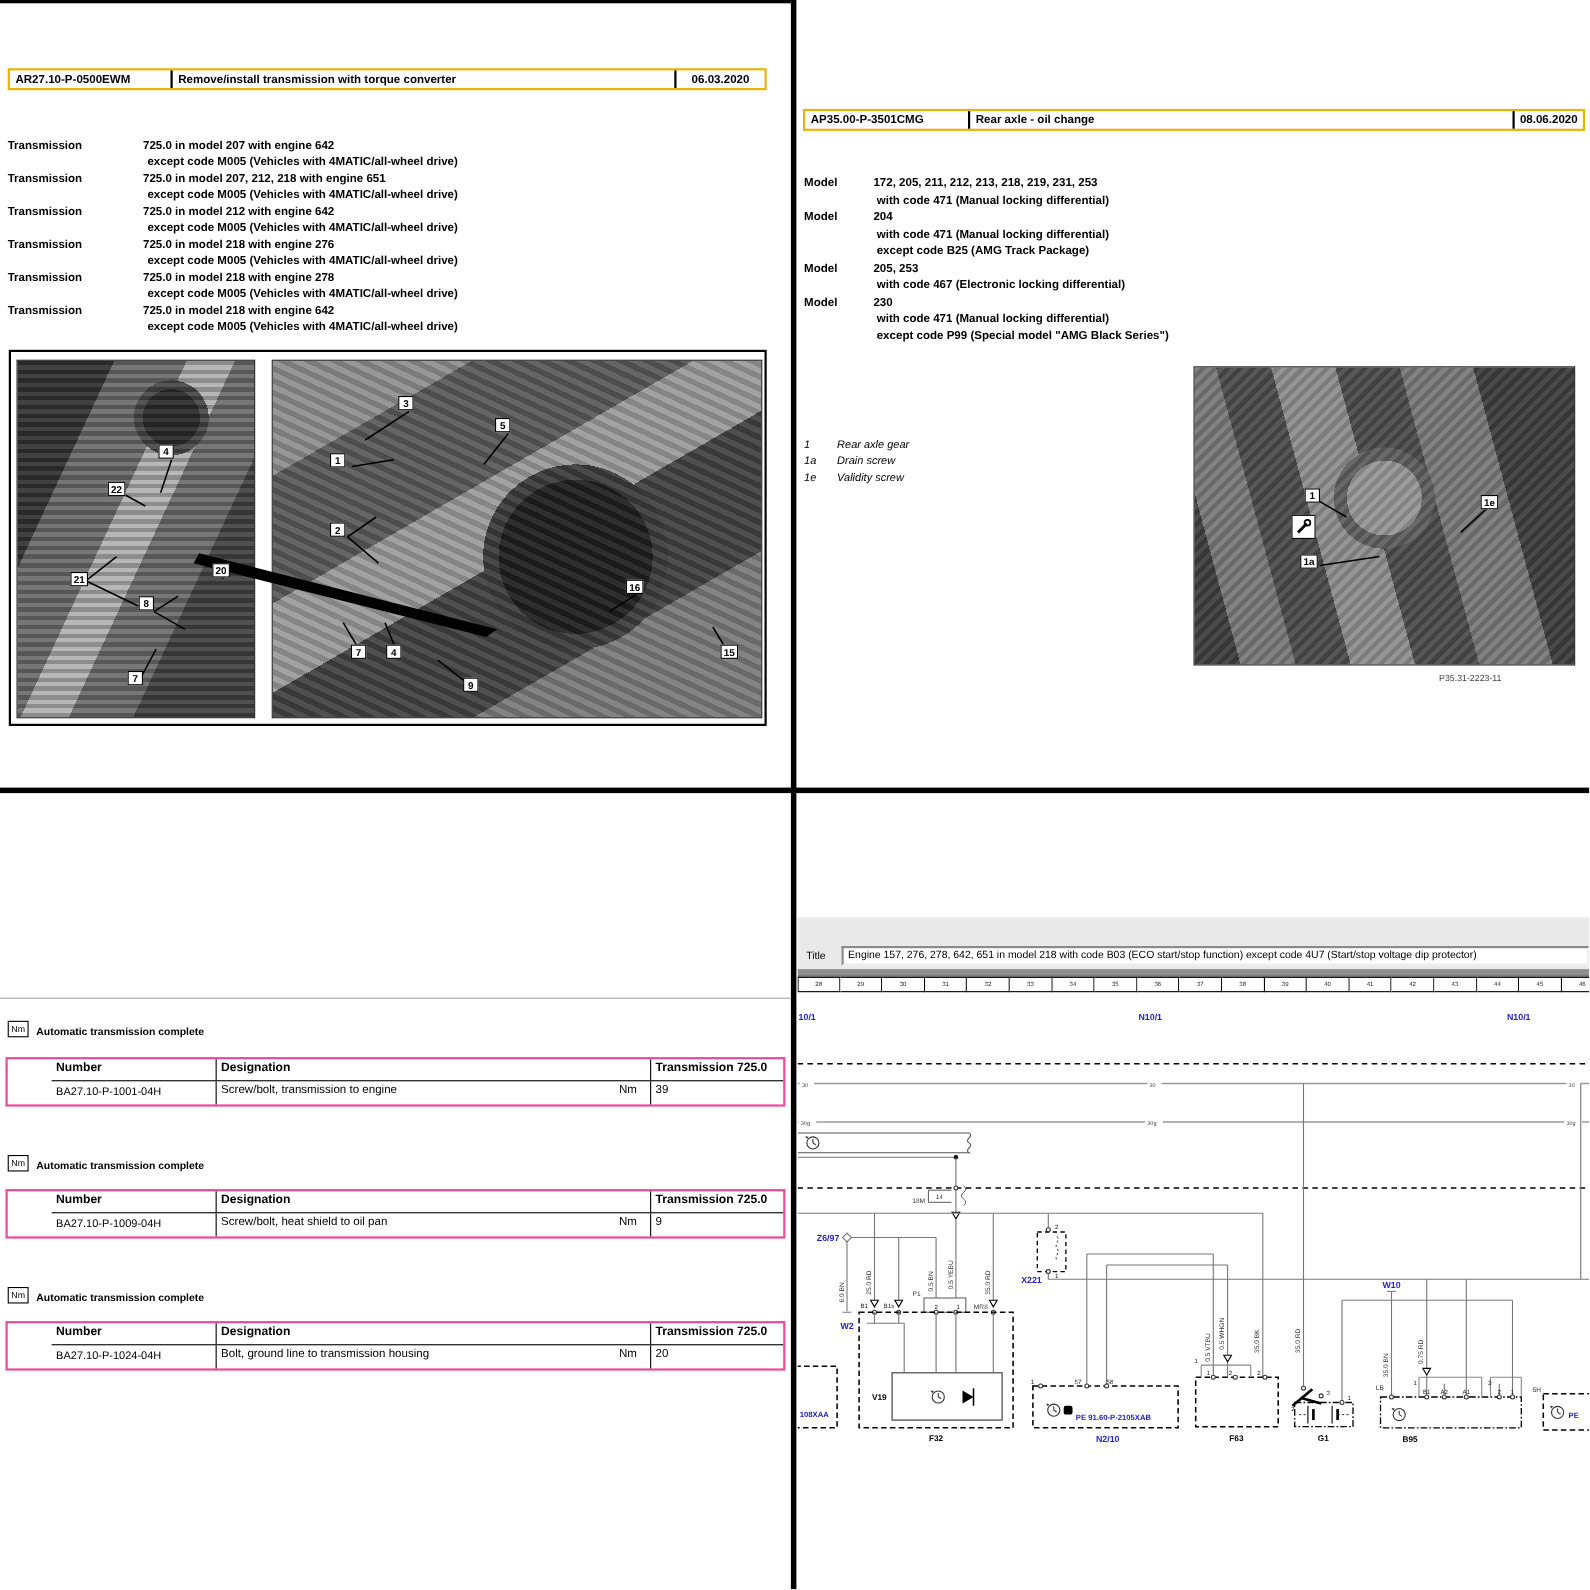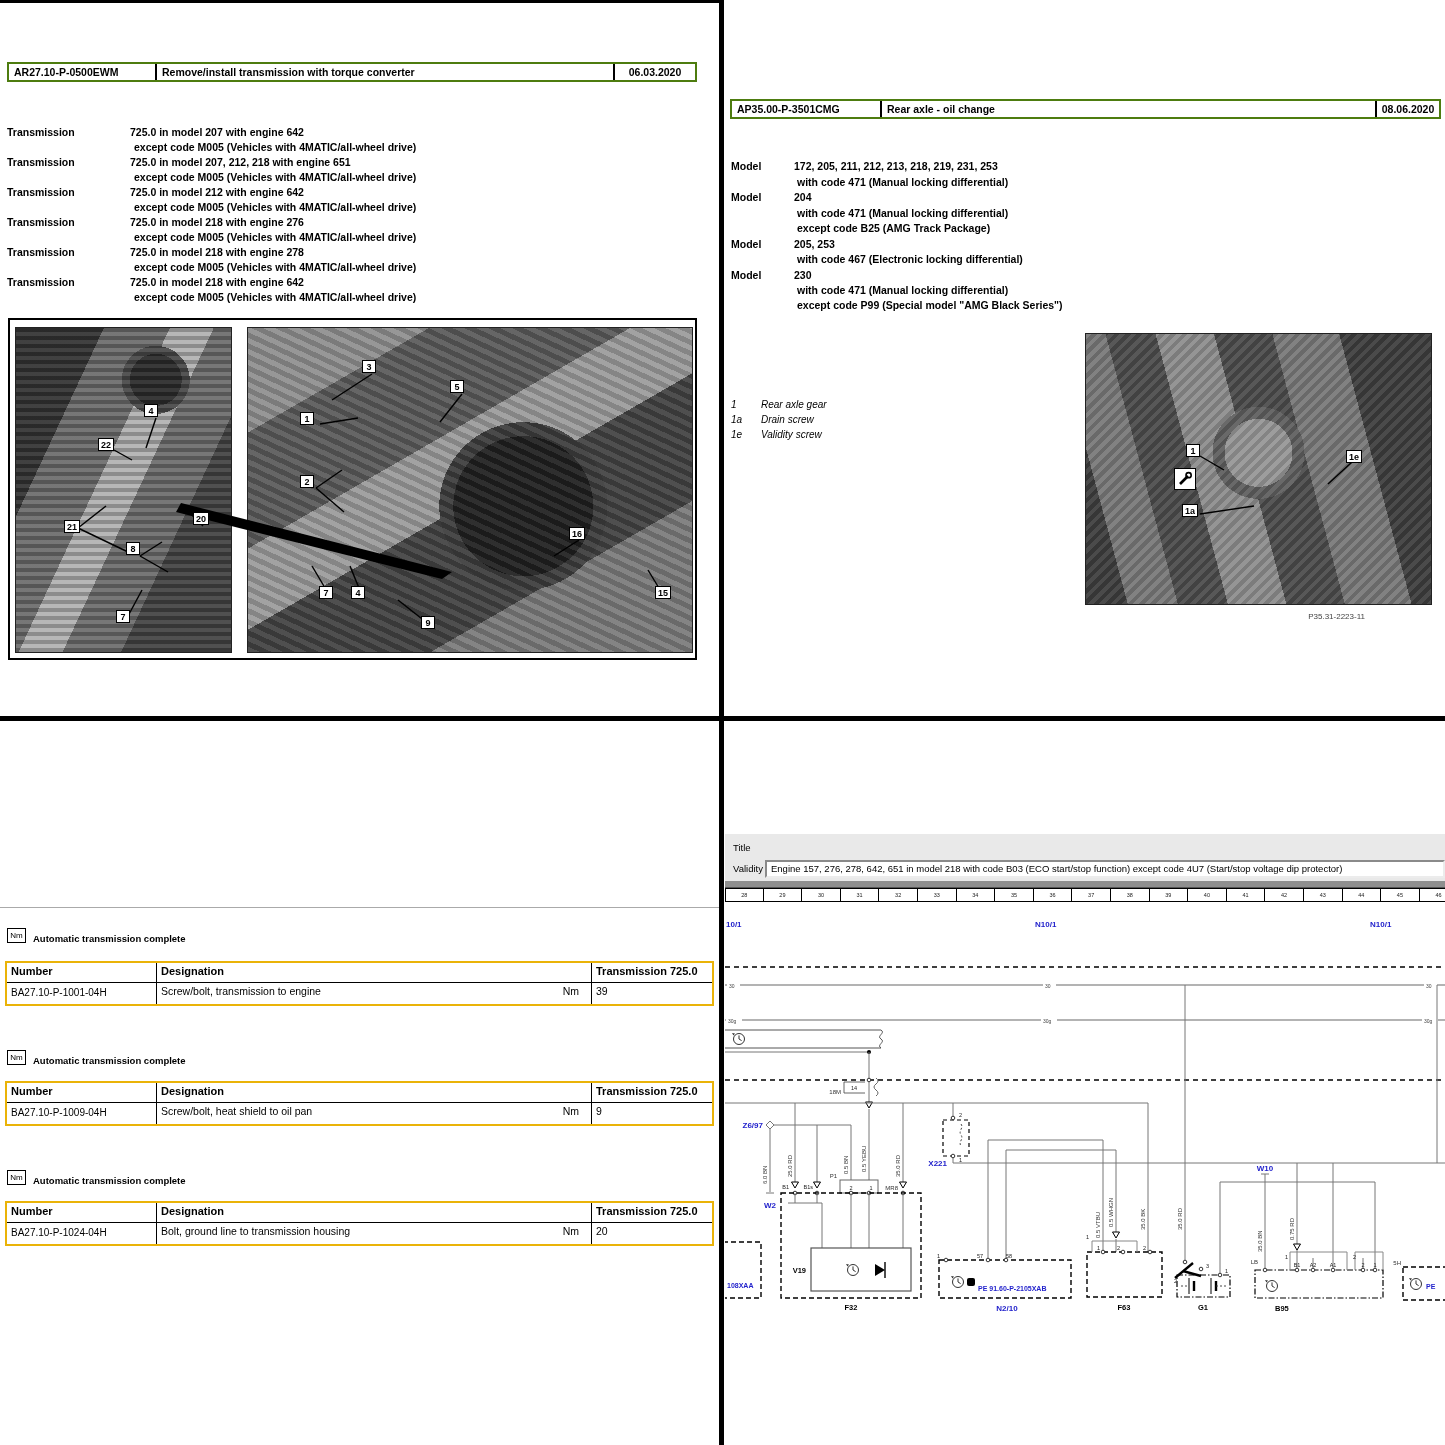--- a/index.html
+++ b/index.html
@@ -7,21 +7,21 @@
   body { width:1445px; height:1445px; font-family:"Liberation Sans", sans-serif; color:#000; }
   #root { position:relative; width:1445px; height:1445px; overflow:hidden; background:#fff; }
 
   
   .vdiv { position:absolute; left:719px; top:0; width:5px; height:1445px; background:#000; }
   .hdiv { position:absolute; left:0; top:716px; width:1445px; height:5px; background:#000; }
   .topline { position:absolute; left:0; top:0; width:719px; height:3px; background:#000; }
   .blsep { position:absolute; left:0; top:907px; width:719px; height:1px; background:#aaa; }
 
   
-  .whead { position:absolute; display:flex; border:2px solid #4d7c0f; background:#fff; font-weight:bold; font-size:10.5px; }
+  .whead { position:absolute; display:flex; border:2px solid #eab308; background:#fff; font-weight:bold; font-size:10.5px; }
   .whead .c { border-right:2px solid #000; padding:2px 5px; display:flex; align-items:center; white-space:nowrap; overflow:hidden; }
   .whead .c:last-child { border-right:none; justify-content:center; }
 
   
   .l { position:absolute; white-space:nowrap; font-weight:bold; font-size:10.5px; line-height:14px; }
   .w123 { display:inline-block; width:123px; }
   .w63 { display:inline-block; width:63px; }
   .note { position:absolute; left:731px; top:355px; width:322px; font-weight:bold; font-size:10.5px; line-height:15.5px; }
   .leg { position:absolute; font-style:italic; font-size:10px; white-space:nowrap; }
   .leg .k { display:inline-block; width:30px; font-style:italic; }
@@ -43,33 +43,33 @@
       radial-gradient(circle at 50% 44%, #969696 0 34px, #5e5e5e 34px 46px, transparent 46px),
       linear-gradient(75deg, #3d3d3d 0 10%, #787878 10% 22%, #4b4b4b 22% 34%, #8d8d8d 34% 48%, #4b4b4b 48% 62%, #787878 62% 78%, #3d3d3d 78% 100%); }
   .co { position:absolute; min-width:14px; height:13px; padding:0 2px; background:#fff; border:1px solid #000;
         font-size:9px; font-weight:bold; display:flex; align-items:center; justify-content:center; z-index:3; }
   .leadersvg { position:absolute; left:0; top:0; z-index:2; pointer-events:none; }
 
   
   .nm-icon { position:absolute; width:19px; height:15px; border:1px solid #000; font-size:8px; display:flex;
              align-items:center; justify-content:center; background:#fff; }
   .nm-title { position:absolute; font-weight:bold; font-size:9.5px; white-space:nowrap; }
-  .bl-table { position:absolute; left:5px; width:709px; border:2px solid #eab308; background:#fff; }
+  .bl-table { position:absolute; left:5px; width:709px; border:2px solid #ec4899; background:#fff;padding-left:40px; }
   .bl-table .thr { display:flex; font-weight:bold; font-size:11px; border-bottom:1.5px solid #000; height:20px; }
   .bl-table .tdr { display:flex; font-size:10.5px; height:21px; }
   .bl-table .c1 { width:150px; border-right:1.5px solid #000; padding:2px 4px; overflow:hidden; white-space:nowrap; }
   .bl-table .c2 { flex:1; border-right:1.5px solid #000; padding:2px 4px; display:flex; justify-content:space-between; overflow:hidden; white-space:nowrap; }
   .bl-table .c3 { width:120px; padding:2px 4px; overflow:hidden; white-space:nowrap; }
   .bl-table .tdr .c1 { font-size:10px; padding-top:4px; }
   .bl-table .unit { margin-right:8px; }
 
   
   #br { position:absolute; left:725px; top:722px; width:720px; height:723px; overflow:hidden; background:#fff; }
   .fieldbg { position:absolute; left:0; top:112px; width:720px; height:47px; background:#e9e9e9; }
-  .flabel { position:absolute; font-size:9.5px; }
+  .flabel { position:absolute; font-size:9.5px;margin-top:22px; }
   .fbox { position:absolute; left:40px; width:680px; height:18px; background:#fff;
           border:2px solid; border-color:#8a8a8a #ececec #ececec #8a8a8a;
           font-size:9.5px; padding:1px 4px; white-space:nowrap; overflow:hidden; }
   .grstrip { position:absolute; left:0; top:159px; width:720px; height:7px; background:#8f8f8f; border-bottom:1px solid #555; }
   .ruler { position:absolute; left:0; top:166px; height:14px; display:flex; }
   .ruler .rc { width:38.6px; flex:0 0 38.6px; border:1px solid #000; border-left:none; background:#fff;
                font-size:5.5px; color:#222; display:flex; align-items:center; justify-content:center; }
   .ruler .rc:first-child { border-left:1px solid #000; }
 
   

